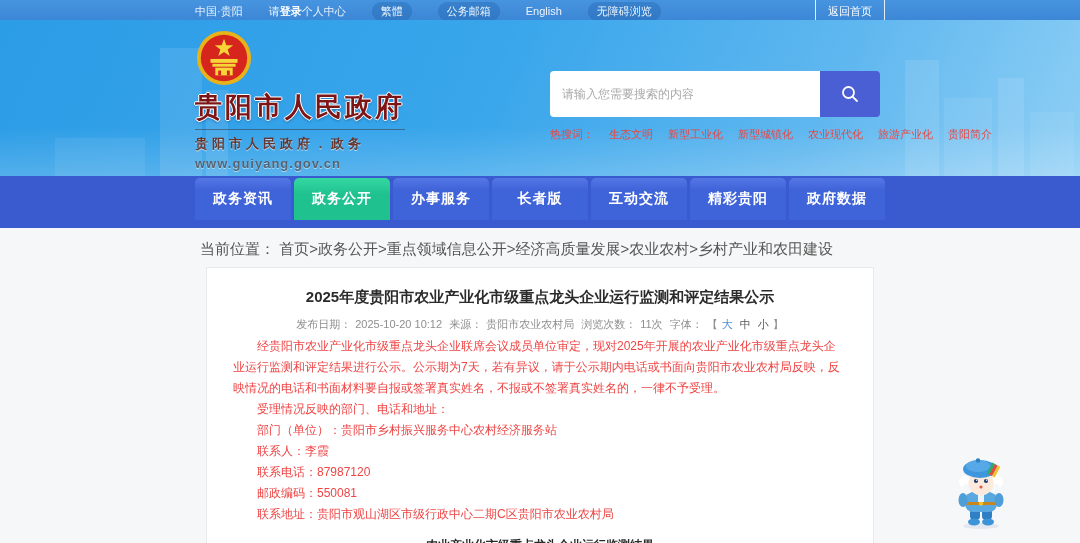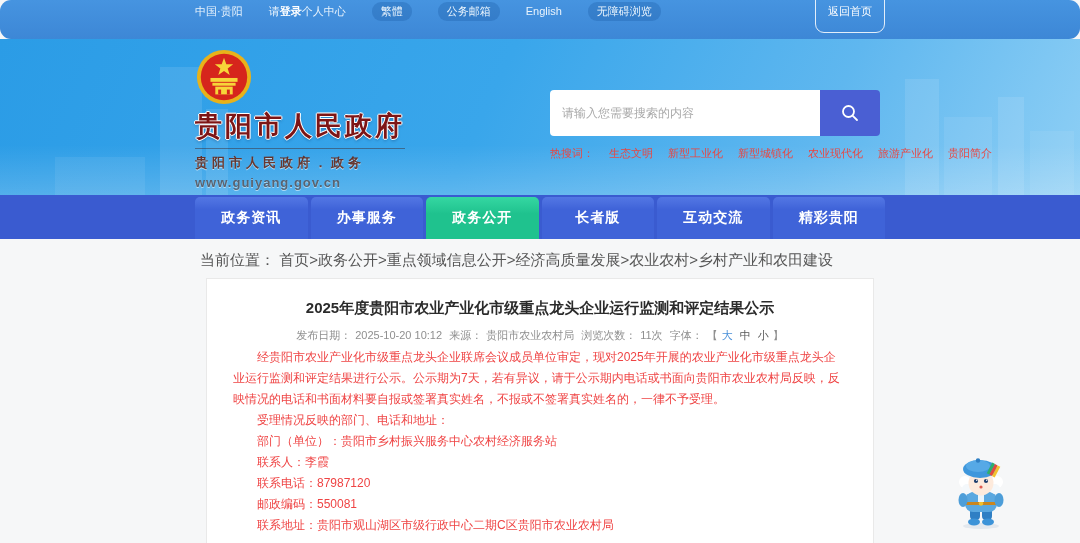--- a/index.html
+++ b/index.html
@@ -2,21 +2,21 @@
 <html><head>
 <meta charset="utf-8">
 <style>
   * { margin:0; padding:0; box-sizing:border-box; }
   html,body { width:1080px; height:543px; overflow:hidden;
     font-family:"Liberation Sans","DejaVu Sans",sans-serif; background:#f6f7f8; }
 
   .container { width:690px; margin:0 auto; position:relative; }
 
   
-  .topbar { height:39px; background:linear-gradient(180deg,#4694e0,#3d87d6);border-radius:11px; }
+  .topbar { height:20px; background:linear-gradient(180deg,#4694e0,#3d87d6); }
   .topbar .container { height:22px; display:flex; align-items:center; }
   .topbar-items { display:flex; align-items:center; gap:26px; }
   .topbar-item { color:#eaf4fd; font-size:11px; cursor:pointer; white-space:nowrap; }
   .topbar-item.pill { background:rgba(10,70,140,0.22); border-radius:9px; padding:2px 9px; }
   .topbar-item b { color:#ffffff; font-weight:bold; }
   .home-btn { margin-left:auto; color:#fff; font-size:11px; border:1px solid rgba(255,255,255,0.85);
     border-radius:9px; padding:13px 12px; cursor:pointer; }
 
   
   .banner { position:relative; height:156px; overflow:hidden;
@@ -47,21 +47,21 @@
   .search-row { display:flex; height:46px; }
   .search-input { flex:1; border:none; outline:none; border-radius:4px 0 0 4px; padding:0 12px;
     font-size:12px; color:#333; background:#fff; }
   .search-input::placeholder { color:#a9a9a9; }
   .search-btn { width:60px; border:none; background:#4a5fd3; border-radius:0 4px 4px 0; cursor:pointer;
     display:flex; align-items:center; justify-content:center; }
   .hotwords { display:flex; gap:15px; margin-top:10px; font-size:11px; color:#e8413c; white-space:nowrap; }
   .hotword { cursor:pointer; color:#e8413c; }
 
   
-  .nav { background:#3a5bd0; height:44px; position:relative; }
+  .nav { background:#3a5bd0; height:52px; position:relative; }
   .nav .container { display:flex; gap:3px; align-items:flex-end; height:44px; }
   .nav-tab { flex:1; height:42px; margin-top:-4px; background:linear-gradient(180deg,#5377e4,#3f63d8 30%);
     border-radius:5px 5px 0 0; color:#fff; font-size:14px; font-weight:bold; display:flex;
     align-items:center; justify-content:center; cursor:pointer; letter-spacing:1px; }
   .nav-tab.active { background:linear-gradient(180deg,#35d7a2,#1fc28e 40%); }
 
   
   .breadcrumb { padding:12px 0 8px 5px; font-size:15px; color:#555; }
   .breadcrumb .path { color:#555; }
 
@@ -149,25 +149,26 @@
           </span>
       </div>
     </div>
   </div>
 </div>
 
 <div class="nav">
   <div class="container">
 
   <div class="nav-tab">政务资讯</div>
+      <div class="nav-tab active">政务公开</div>
       <div class="nav-tab">办事服务</div>
-      <div class="nav-tab active">政务公开</div>
       <div class="nav-tab">长者版</div>
       <div class="nav-tab">互动交流</div>
       <div class="nav-tab">精彩贵阳</div>
+      <div class="nav-tab">政府数据</div>
     </div>
 </div>
 
 <div class="container">
   <div class="breadcrumb">
     <span>当前位置：</span>
     <span class="path">首页&gt;政务公开&gt;重点领域信息公开&gt;经济高质量发展&gt;农业农村&gt;乡村产业和农田建设</span>
   </div>
 </div>
 

